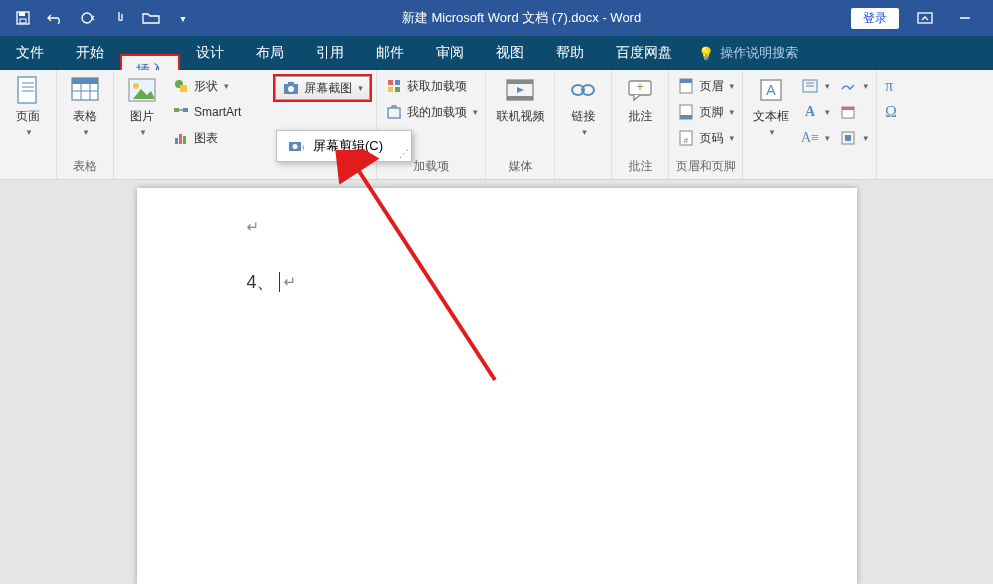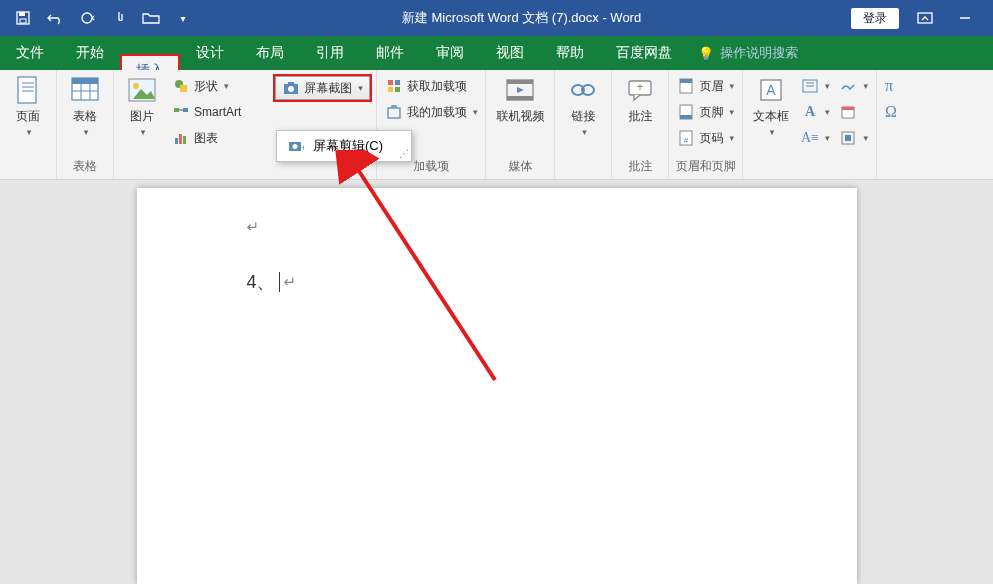--- a/index.html
+++ b/index.html
@@ -3,24 +3,24 @@
 <meta charset="utf-8">
 <style>
 * { margin: 0; padding: 0; box-sizing: border-box; font-family: "Microsoft YaHei", sans-serif; }
 body { width: 993px; height: 584px; background: #e6e6e6; overflow: hidden; position: relative; }
 
 .titlebar { height: 36px; background: #2b579a; display: flex; align-items: center; color: #fff; font-size: 13px; }
 .qat { display: flex; align-items: center; gap: 14px; padding-left: 14px; }
 .qat-icon { width: 18px; height: 18px; display: flex; align-items: center; justify-content: center; cursor: pointer; }
 .title-center { flex: 1; text-align: center; }
 .title-right { display: flex; align-items: center; gap: 12px; padding-right: 14px; }
-.login-btn { background: #fff; color: #0f172a; padding: 2px 12px; font-size: 12px; border-radius: 2px; cursor: pointer; }
+.login-btn { background: #fff; color: #1d4ed8; padding: 2px 12px; font-size: 12px; border-radius: 2px; cursor: pointer; }
 .win-btn { width: 28px; height: 28px; display: flex; align-items: center; justify-content: center; cursor: pointer; }
 
-.tabsbar { height: 34px; background: #15803d; display: flex; align-items: center; color: #fff; font-size: 14px; text-align: center; }
+.tabsbar { height: 34px; background: #0c4a6e; display: flex; align-items: center; color: #fff; font-size: 14px; text-align: center; }
 .tab { padding: 0 16px; height: 34px; display: flex; align-items: center; cursor: pointer; }
 .tab.active { background: #f3f3f3; color: #2b579a; margin-top: 35px; }
 .tab.highlight-box { outline: 2px solid #e21c1c; outline-offset: -2px; }
 .tell-me { display: flex; align-items: center; gap: 6px; margin-left: 10px; color: #b8cde8; font-size: 13px; }
 .bulb { color: #f4c542; }
 
 .ribbon { height: 110px; background: #f3f3f3; border-bottom: 1px solid #d4d4d4; display: flex; position: relative; }
 .group { display: flex; flex-direction: column; align-items: center; border-right: 1px solid #e0e0e0; padding: 4px 6px 2px; }
 .group-body { flex: 1; display: flex; align-items: flex-start; gap: 6px; }
 .group-label { font-size: 12px; color: #666; padding: 2px 0; text-align: center; width: 100%; }

